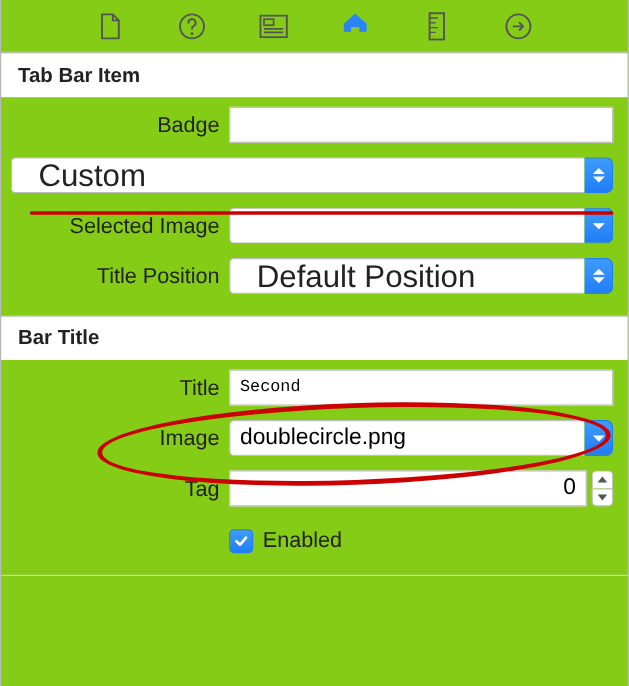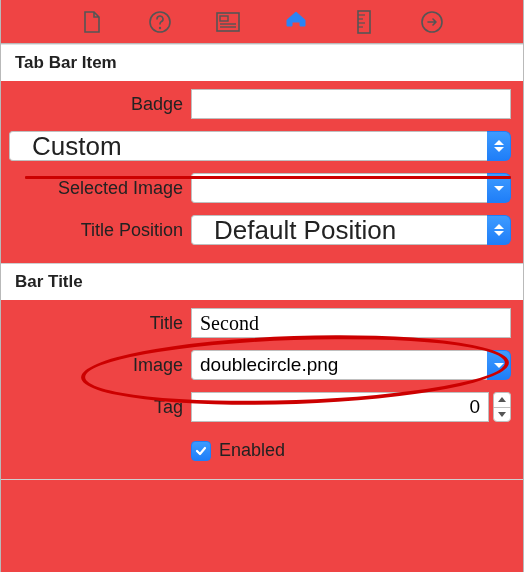--- a/index.html
+++ b/index.html
@@ -1,36 +1,36 @@
 <!DOCTYPE html>
 <html><head>
 <meta charset="utf-8">
 <style>
   * { box-sizing: border-box; margin: 0; padding: 0; }
   html, body { width: 524px; height: 572px; font-family: "Helvetica Neue", Helvetica, Arial, sans-serif; font-size: 17px; color: #222; background: #fff; }
-  .panel { width: 524px; height: 572px; border-left: 1px solid #b9b9b9; border-right: 1px solid #b9b9b9; display: flex; flex-direction: column; background: #ef4444; position: relative; }
+  .panel { width: 524px; height: 572px; border-left: 1px solid #b9b9b9; border-right: 1px solid #b9b9b9; display: flex; flex-direction: column; background: #84cc16; position: relative; }
 
   
   .toolbar { height: 44px; border-bottom: 1px solid #b9b9b9; display: flex; align-items: center; justify-content: center; gap: 40px; padding: 0 20px; color: #555; }
   .tool { display: flex; align-items: center; justify-content: center; width: 28px; height: 28px; cursor: pointer; }
   .tool svg { display: block; }
 
   
   .section-header { padding: 8px 10px 8px 14px; font-weight: bold; background: #fff; }
   .divider { border: none; border-top: 1px solid #cfcfcf; margin: 0; }
   .thindiv { border: none; border-top: 1px solid #e3e3e3; margin: 0; }
 
   
   .rows { padding: 8px 12px 18px 8px; display: flex; flex-direction: column; gap: 12px; position: relative; }
   .row { display: flex; align-items: center; gap: 8px; }
   .row .label { width: 174px; text-align: right; font-size: 18px; color: #222; }
   .row .control { flex: 1; display: flex; align-items: center; position: relative; }
 
   
-  input.text { width: 100%; height: 30px; border: 1px solid #bfbfbf; padding: 0 8px; font-size: 20px; font-family: Liberation Serif, serif; outline: none; background: #fff; }
+  input.text { width: 100%; height: 30px; border: 1px solid #bfbfbf; padding: 0 8px; font-size: 14px; font-family: Liberation Mono, monospace; outline: none; background: #fff; }
 
   
   .combo { width: 100%; position: relative; display: flex; }
   .combo input { flex: 1; height: 30px; border: 1px solid #bfbfbf; border-right: none; padding: 0 8px; font-size: 19px; font-family: inherit; outline: none; background: #fff; border-radius: 4px 0 0 4px; }
   .combo .caret, .popup .caret { width: 24px; height: 30px; background: linear-gradient(#3e9bff, #1f7ef8); border: 1px solid #1f7ef8; border-left: none; border-radius: 0 6px 6px 0; display: flex; flex-direction: column; align-items: center; justify-content: center; gap: 0px; cursor: pointer; }
   .caret .tri-up { width: 0; height: 0; border-left: 5px solid transparent; border-right: 5px solid transparent; border-bottom: 5px solid #fff; margin-bottom: 1px; }
   .caret .tri-down { width: 0; height: 0; border-left: 5px solid transparent; border-right: 5px solid transparent; border-top: 5px solid #fff; margin-top: 1px; }
   .caret.single .tri-down { margin: 0; }
 
   .popup { width: 100%; position: relative; display: flex; }

